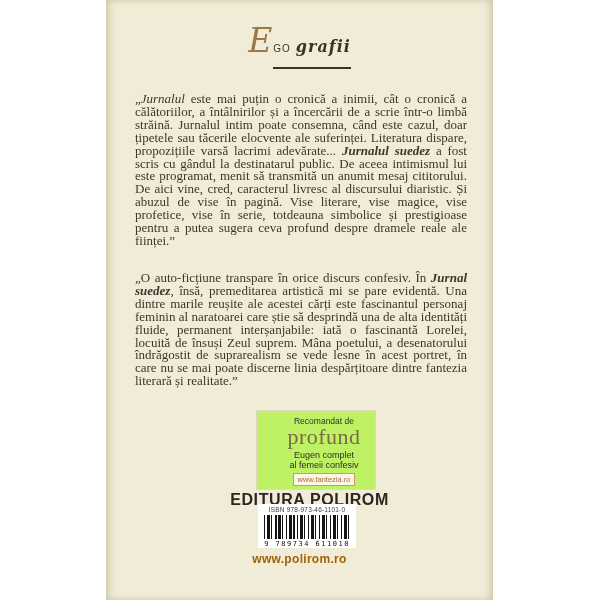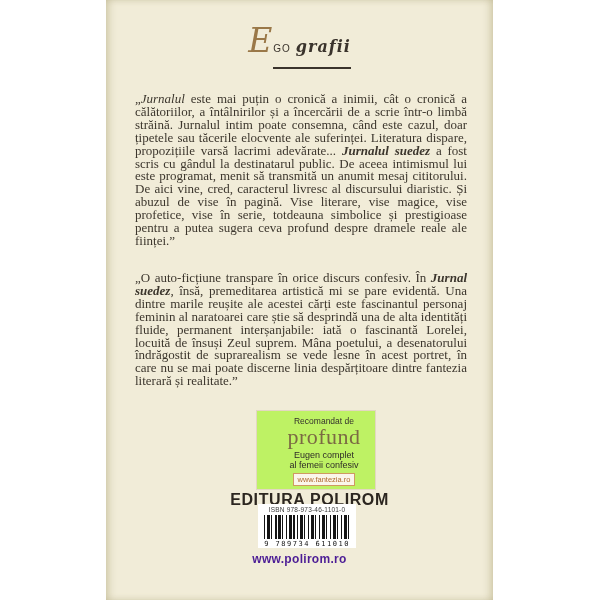--- a/index.html
+++ b/index.html
@@ -91,21 +91,21 @@
       #141414 7px,#141414 8.5px,
       #ffffff 8.5px,#ffffff 11px);
   }
   .digits{
     font-family:"DejaVu Sans Mono", monospace;font-size:7px;
     color:#111111;letter-spacing:1.5px;line-height:8px;
   }
   .site{
     position:absolute;left:0;top:552px;width:100%;text-align:center;
     font-family:"Liberation Sans", sans-serif;font-weight:bold;
-    font-size:12px;color:#4c1d95;letter-spacing:.3px;
+    font-size:12px;color:#a16207;letter-spacing:.3px;
   }
 </style>
 </head>
 <body>
 
 <div class="cover">
 
   <div class="logo">
     <span class="logo-initial">E</span>
     <span class="logo-rest"><span class="logo-caps">GO</span><span class="logo-script">grafii</span></span>

